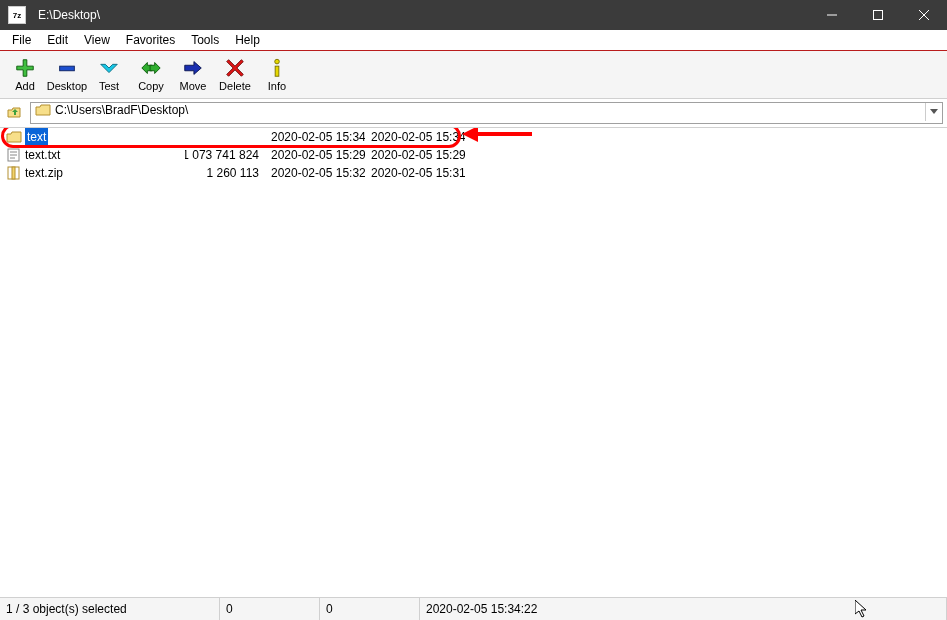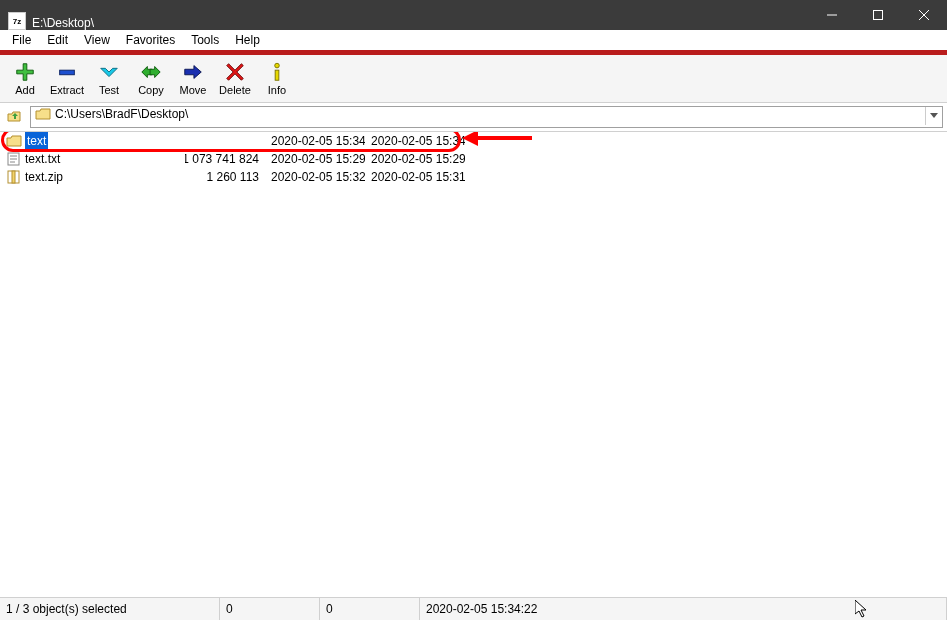--- a/index.html
+++ b/index.html
@@ -19,22 +19,23 @@
     display: flex;
     flex-direction: column;
     box-sizing: border-box;
   }
   
   .titlebar {
     height: 30px;
     background: #3b3b3b;
     color: #fff;
     display: flex;
-    align-items: flex-end;
-    font-size: 12px;
+    align-items: center;
+    font-size: 12px;
+    gap: 6px;
   }
   .titlebar .app-icon {
     width: 16px; height: 16px;
     margin: 0 6px 0 8px;
     border: 1px solid #ccc;
     background: #fff;
     color:#000;
     font-size:8px;
     font-weight:bold;
     display:flex;
@@ -53,21 +54,21 @@
     color: #fff;
   }
   .win-btn svg { stroke: #fff; stroke-width: 1; fill: none; }
   
   .menubar {
     height: 20px;
     background: #fff;
     display: flex;
     align-items: center;
     padding: 0 4px;
-    border-bottom: 5px solid #b91c1c;
+    border-bottom: 1px solid #b91c1c;
   }
   .menu-item { padding: 2px 8px; }
   
   .toolbar {
     height: 47px;
     background: #f5f5f5;
     border-bottom: 1px solid #d0d0d0;
     display: flex;
     align-items: center;
     padding: 0 4px;
@@ -251,21 +252,21 @@
     <div class="tool-btn">
       <svg class="tool-icon" viewBox="0 0 24 24">
         <path d="M10 3h4v7h7v4h-7v7h-4v-7H3v-4h7z" fill="#3fbf3f" stroke="#0a5a0a" stroke-width="1"></path>
       </svg>
       <span>Add</span>
     </div>
     <div class="tool-btn">
       <svg class="tool-icon" viewBox="0 0 24 24">
         <rect x="4" y="10" width="16" height="5" fill="#1d4fcf" stroke="#0a2060" stroke-width="1"></rect>
       </svg>
-      <span>Extract</span>
+      <span>Desktop</span>
     </div>
     <div class="tool-btn">
       <svg class="tool-icon" viewBox="0 0 24 24">
         <path d="M3 8 L12 17 L21 8 L16 8 L12 12 L8 8 Z" fill="#17c7e6" stroke="#0a6a80" stroke-width="1"></path>
       </svg>
       <span>Test</span>
     </div>
     <div class="tool-btn">
       <svg class="tool-icon" viewBox="0 0 24 24">
         <path d="M2 12 L8 6 V9 H13 V15 H8 V18 Z" fill="#2fae2f" stroke="#0a5a0a" stroke-width="1"></path>

